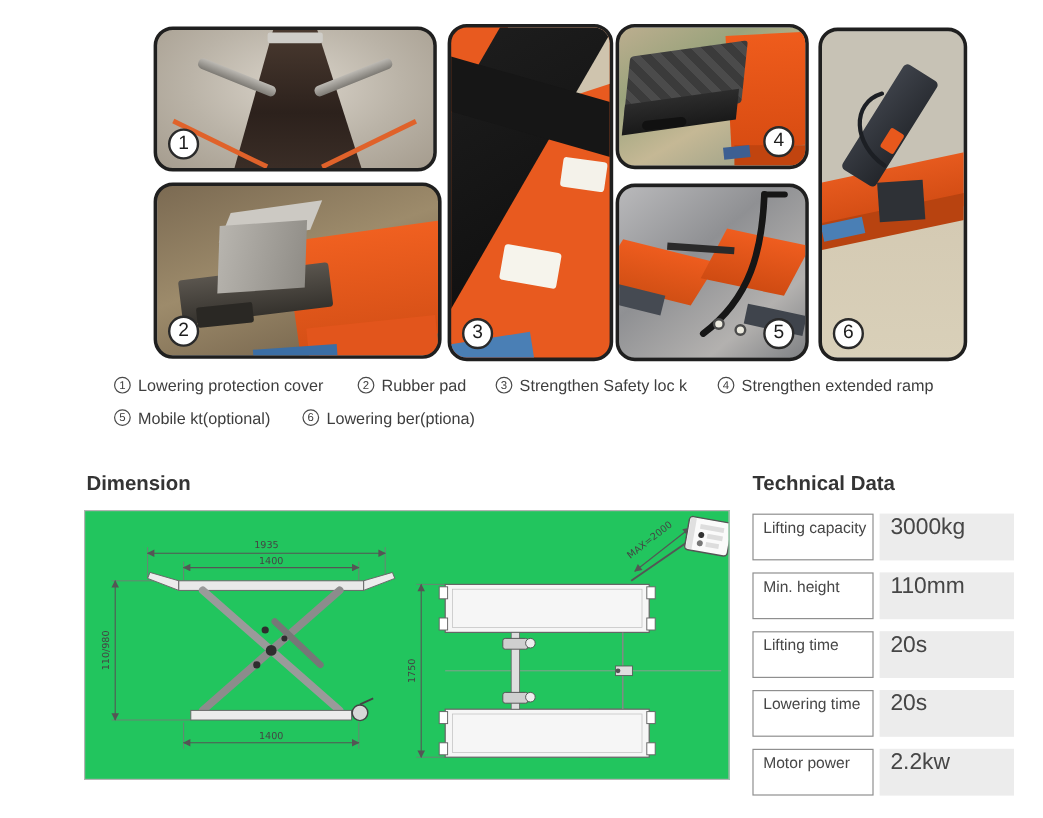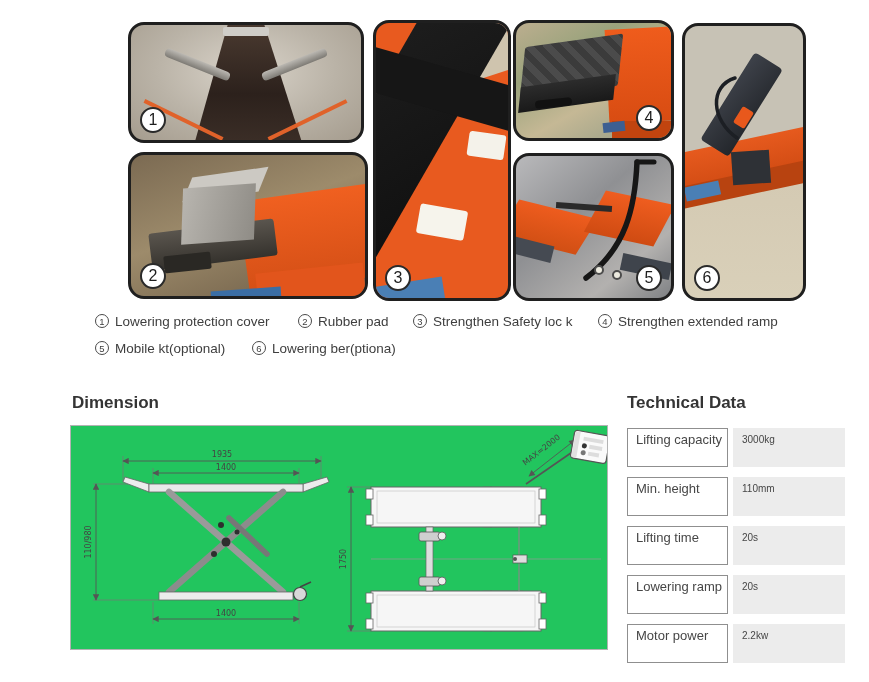--- a/index.html
+++ b/index.html
@@ -34,21 +34,21 @@
   .draw-frame svg{display:block;}
   .dim-text{font-size:8px; fill:#444; font-family:"DejaVu Sans", sans-serif;}
   
   .tech-table{position:absolute; left:627px; top:428px; width:218px;}
   .tech-row{display:flex; margin-bottom:10px; height:39px;}
   .tech-label{
     width:101px; box-sizing:border-box; border:1px solid #8f8f8f; background:#fff;
     font-size:13px; color:#464646; line-height:21px; padding-left:8px; flex:none;
   }
   .tech-value{
-    flex:1; margin-left:5px; background:#ececec; font-size:10px; color:#464646;
+    flex:1; margin-left:5px; background:#ececec; font-size:19px; color:#464646;
     line-height:23px; padding-left:9px; white-space:nowrap;
   }
 </style>
 </head>
 <body>
 
 <div id="canvas">
 
   <div class="photo" style="left:128px; top:22px; width:230px; height:115px; background:radial-gradient(ellipse at 50% 40%, #d9d3c9 0%, #bab3a7 55%, #a59c8e 100%);">
     <div class="art" style="left:0; top:0; width:100%; height:100%; clip-path:polygon(42% 0, 58% 0, 74% 100%, 28% 100%); background:linear-gradient(180deg,#4a3a30,#2c211c 60%,#3a2d26);"></div>
@@ -253,21 +253,21 @@
     </div>
     <div class="tech-row">
       <div class="tech-label">Min. height</div>
       <div class="tech-value">110mm</div>
     </div>
     <div class="tech-row">
       <div class="tech-label">Lifting time</div>
       <div class="tech-value">20s</div>
     </div>
     <div class="tech-row">
-      <div class="tech-label">Lowering ramp</div>
+      <div class="tech-label">Lowering time</div>
       <div class="tech-value">20s</div>
     </div>
     <div class="tech-row">
       <div class="tech-label">Motor power</div>
       <div class="tech-value">2.2kw</div>
     </div>
   </div>
 
 </div>
 

